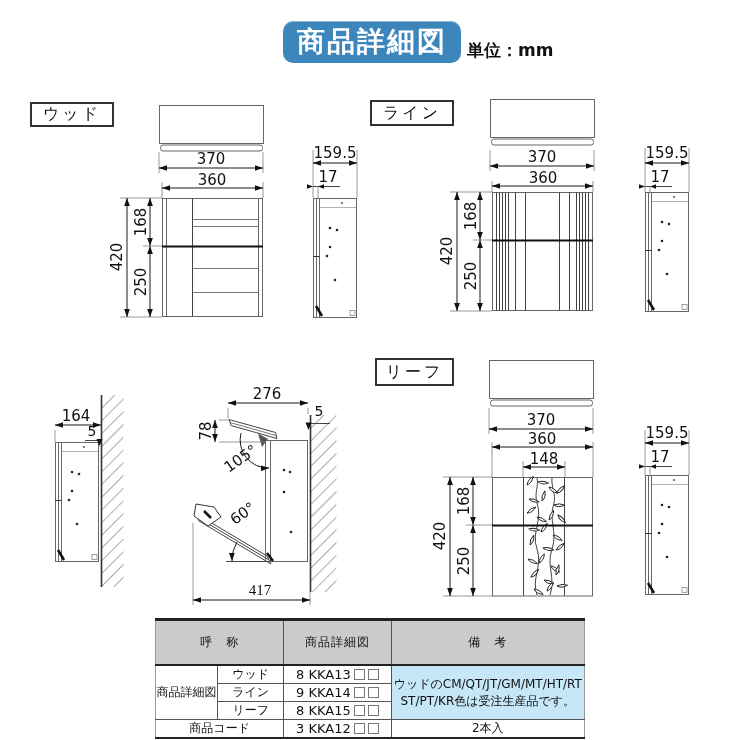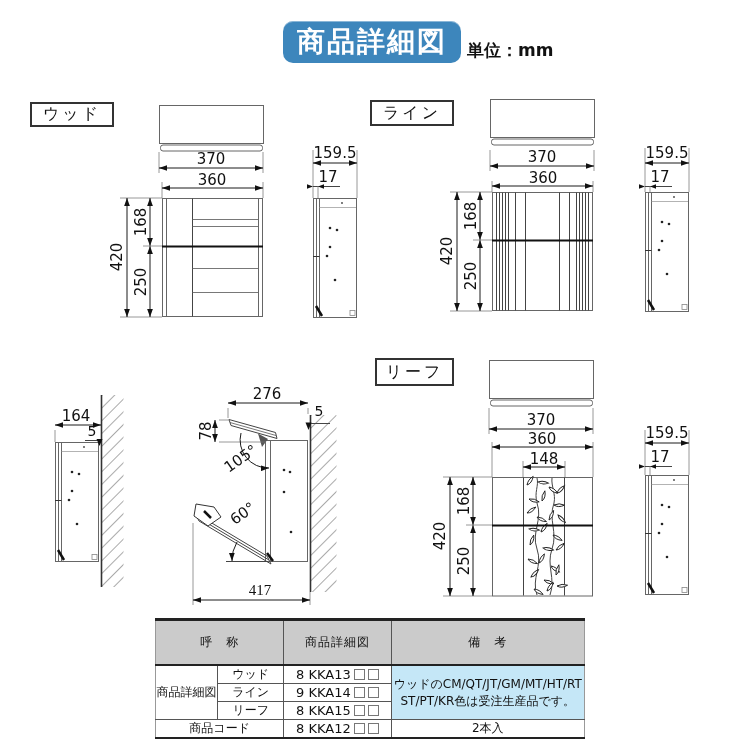--- a/index.html
+++ b/index.html
@@ -350,18 +350,18 @@
       <tr>
         <td>ライン</td>
         <td class="code"><span>9 KKA14</span><span class="bx"></span><span class="bx"></span></td>
       </tr>
       <tr>
         <td>リーフ</td>
         <td class="code"><span>8 KKA15</span><span class="bx"></span><span class="bx"></span></td>
       </tr>
       <tr>
         <td colspan="2" class="outer-l">商品コード</td>
-        <td class="code"><span>8 KKA12</span><span class="bx"></span><span class="bx"></span></td>
+        <td class="code"><span>3 KKA12</span><span class="bx"></span><span class="bx"></span></td>
         <td class="outer-r">2本入</td>
       </tr>
     </tbody>
   </table>
 </div>
 
 </body></html>

